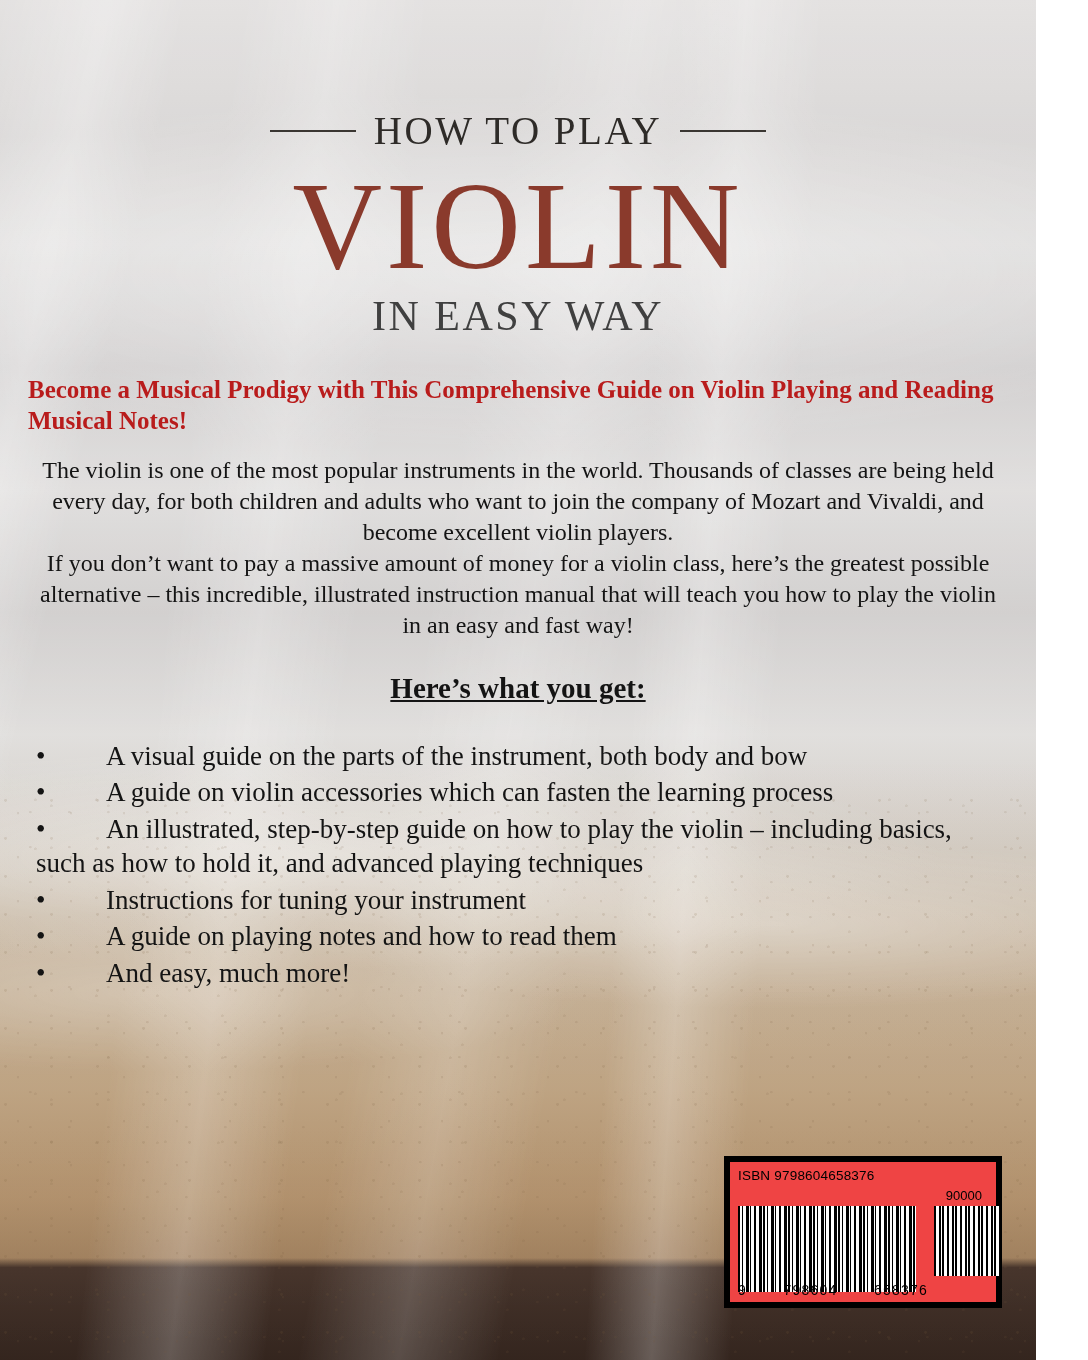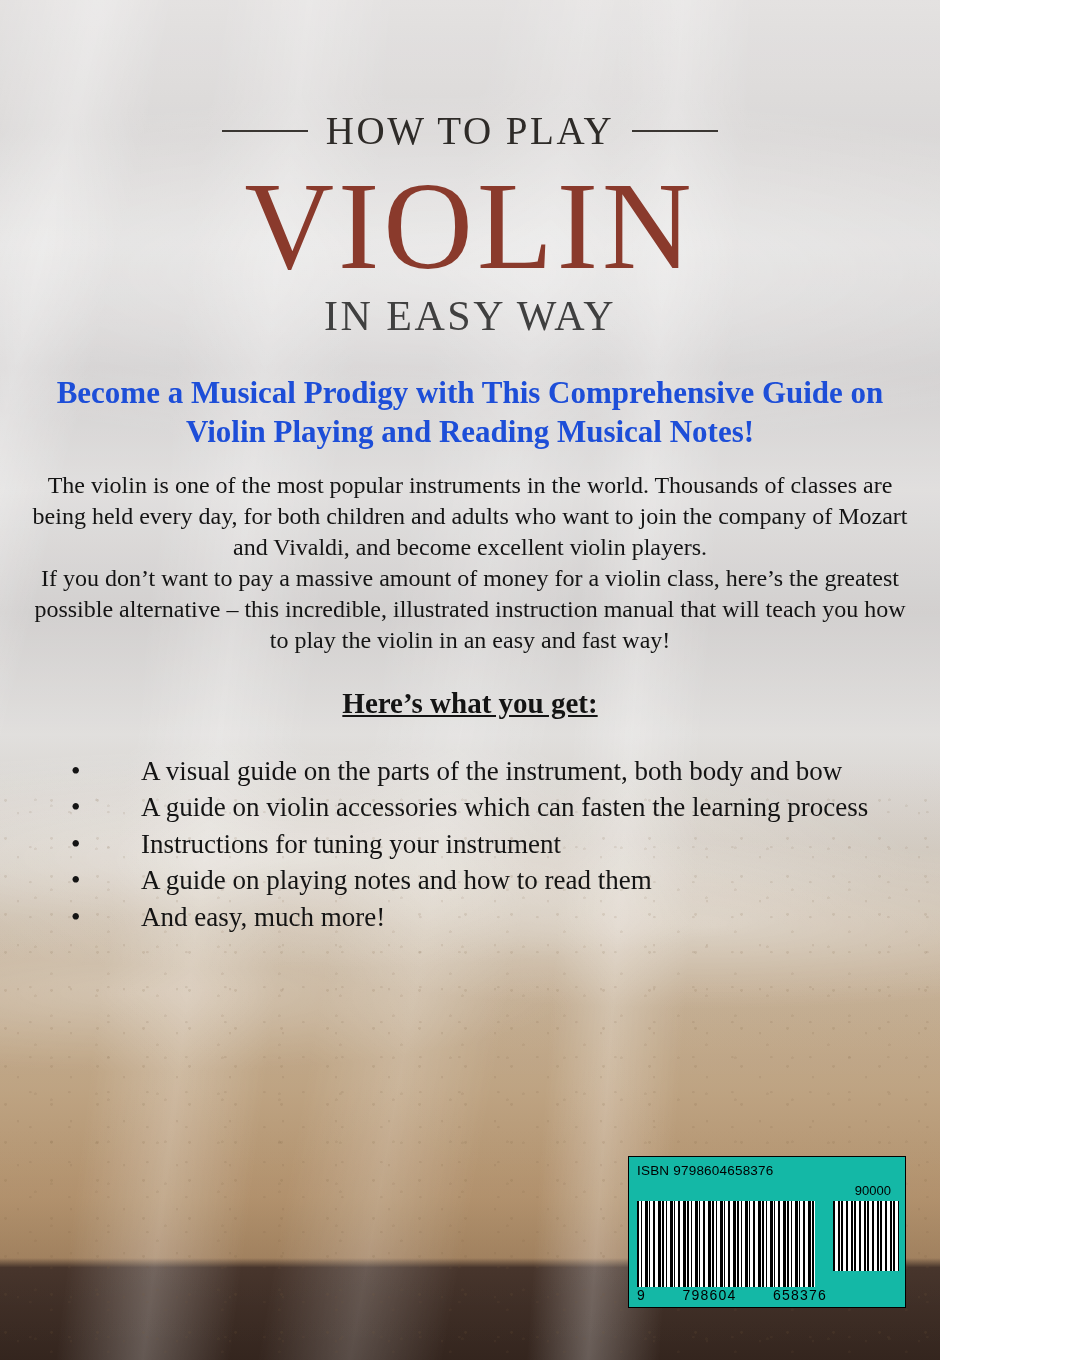--- a/index.html
+++ b/index.html
@@ -8,21 +8,21 @@
   }
   body {
     width: 1088px;
     height: 1360px;
     font-family: "Liberation Serif", serif;
     overflow: hidden;
   }
 
   .cover {
     position: relative;
-    width: 940px;
+    width: 1036px;
     height: 1360px;
     box-sizing: border-box;
     overflow: hidden;
     background: #cfc9c6;
   }
 
   
   .bg {
     position: absolute;
     inset: 0;
@@ -135,25 +135,24 @@
     font-size: 42px;
     letter-spacing: 2.5px;
     color: #404040;
     font-weight: 400;
   }
 
   
   .tagline {
     margin: 34px auto 0 auto;
     max-width: 1000px;
-    text-align: center;
     font-weight: bold;
-    font-size: 31px;
+    font-size: 25px;
     line-height: 1.25;
-    color: #1d4ed8;
+    color: #b91c1c;
   }
   .blurb {
     margin: 18px auto 0 auto;
     max-width: 1000px;
     text-align: center;
     font-size: 24px;
     line-height: 1.3;
     color: #141414;
   }
   .blurb p { margin: 0; }
@@ -172,36 +171,35 @@
   .bullets {
     margin: 34px 8px 0 8px;
     font-size: 27px;
     line-height: 1.28;
     color: #141414;
   }
   .bullet {
     display: block;
     margin-bottom: 2px;
     text-indent: 0;
-    margin-left: 35px;
   }
   .bullet .dot {
     display: inline-block;
     width: 70px;
   }
 
   
   .barcode-box {
     position: absolute;
     right: 34px;
     bottom: 52px;
     width: 278px;
     height: 152px;
-    background: #14b8a6;
-    border: 1px solid #000000;
+    background: #ef4444;
+    border: 6px solid #000000;
     box-sizing: border-box;
     padding: 6px 8px 16px 8px;
     font-family: "Liberation Sans", sans-serif;
   }
   .isbn-text {
     font-size: 13.5px;
     color: #000;
     letter-spacing: 0.2px;
     margin-bottom: 2px;
   }
@@ -280,20 +278,21 @@
     <div class="blurb">
       <p>The violin is one of the most popular instruments in the world. Thousands of classes are being held every day, for both children and adults who want to join the company of Mozart and Vivaldi, and become excellent violin players.</p>
       <p>If you don’t want to pay a massive amount of money for a violin class, here’s the greatest possible alternative – this incredible, illustrated instruction manual that will teach you how to play the violin in an easy and fast way!</p>
     </div>
 
     <div class="whatyouget">Here’s what you get:</div>
 
     <div class="bullets">
       <div class="bullet"><span class="dot">•</span><span>A visual guide on the parts of the instrument, both body and bow</span></div>
       <div class="bullet"><span class="dot">•</span><span>A guide on violin accessories which can fasten the learning process</span></div>
+      <div class="bullet"><span class="dot">•</span><span>An illustrated, step-by-step guide on how to play the violin – including basics, such as how to hold it, and advanced playing techniques</span></div>
       <div class="bullet"><span class="dot">•</span><span>Instructions for tuning your instrument</span></div>
       <div class="bullet"><span class="dot">•</span><span>A guide on playing notes and how to read them</span></div>
       <div class="bullet"><span class="dot">•</span><span>And easy, much more!</span></div>
     </div>
 
   </div>
 
   <div class="barcode-box">
     <div class="isbn-text">ISBN 9798604658376</div>
     <div class="ean5-label">90000</div>

